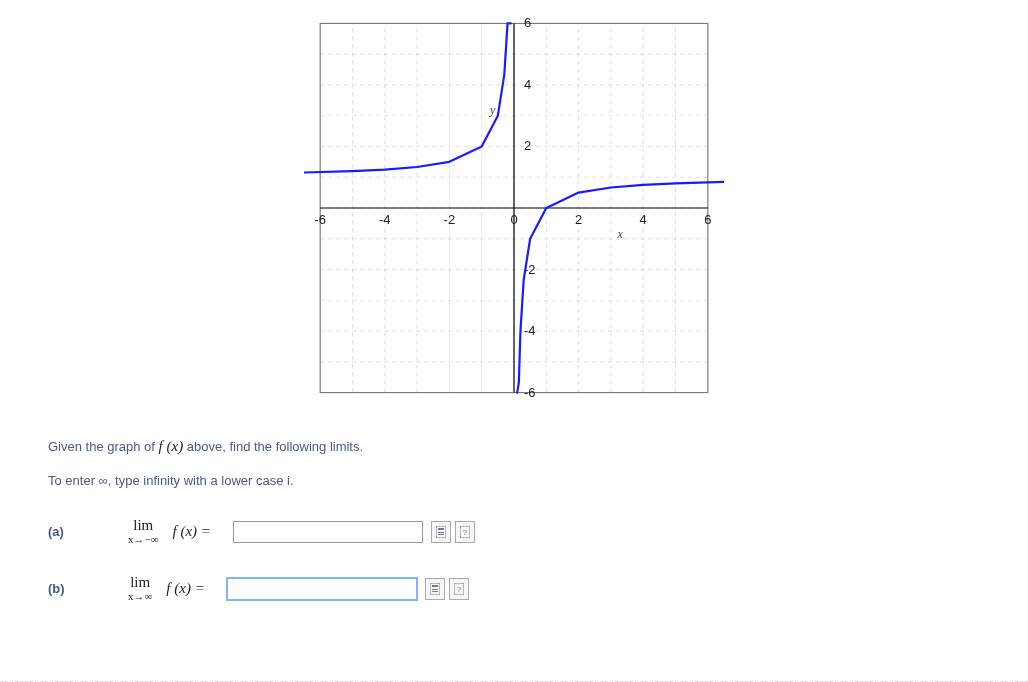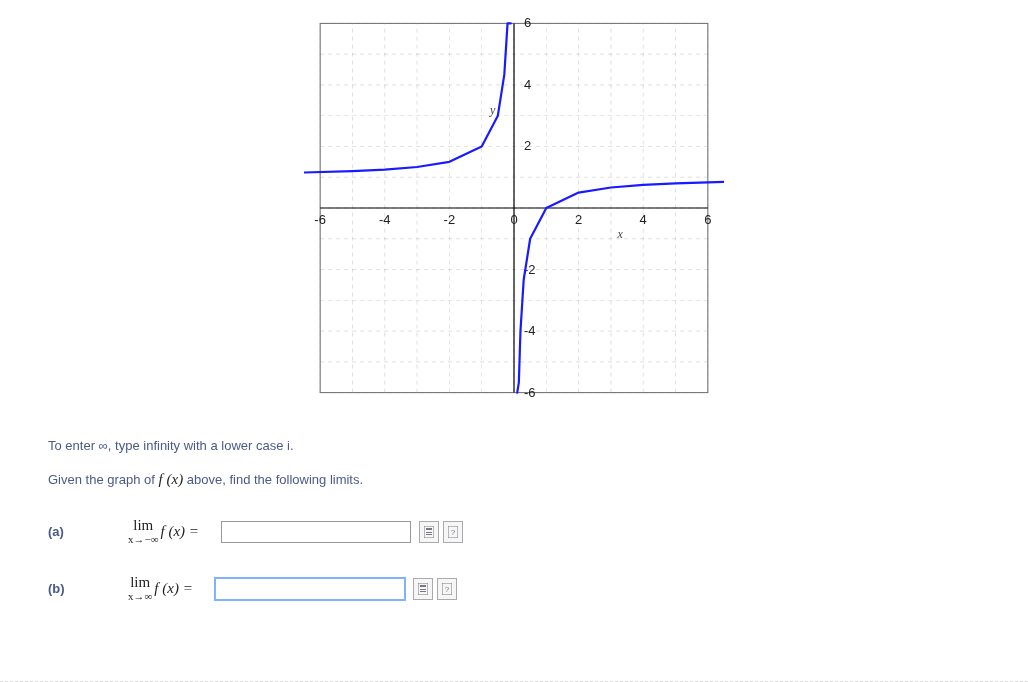--- a/index.html
+++ b/index.html
@@ -44,21 +44,21 @@
     width: 80px;
     font-weight: bold;
   }
   .lim-block {
     display: inline-flex;
     flex-direction: column;
     align-items: center;
     font-family: "Times New Roman", serif;
     font-size: 15px;
     line-height: 1;
-    margin-right: 2px;
+    margin-right: 14px;
     color: #222;
   }
   .lim-block .top { padding-bottom: 1px; }
   .lim-block .bot { font-size: 11px; }
   .fx {
     font-family: "Times New Roman", serif;
     font-style: italic;
     font-size: 15px;
     color: #222;
     margin-right: 22px;
@@ -156,26 +156,26 @@
         <text x="220" y="80.9230769230769" text-anchor="start" class="graph-tick-label">4</text>
         <text x="220" y="19.38461538461536" text-anchor="start" class="graph-tick-label">6</text>
         <text x="313.38461538461536" y="230" class="axis-caption">x</text>
         <text x="186" y="105.69230769230774" class="axis-caption">y</text>
         <path d="M0,164.49230769230772 L48.46153846153847,163.07692307692307 L80.76923076923077,161.53846153846155 L113.07692307692307,158.98461538461538 L145.3846153846154,153.84615384615384 L177.69230769230768,138.46153846153845 L193.84615384615387,107.69230769230774 L200.30769230769232,66.67692307692306 L203.53846153846155,15.384615384615358 L205.15384615384616,15.384615384615358 L206.76923076923077,15.384615384615358 " fill="none" stroke="#1a1aff" stroke-width="2.2" stroke-linecap="round" stroke-linejoin="round"></path>
         <path d="M213.23076923076923,384.61538461538464 L214.84615384615387,374.36923076923074 L216.46153846153848,323.0769230769231 L219.6923076923077,271.7846153846154 L226.15384615384613,230.76923076923077 L242.3076923076923,200 L274.61538461538464,184.6153846153846 L306.9230769230769,179.4769230769231 L339.2307692307692,176.9230769230769 L371.53846153846155,175.3846153846154 L420,173.9692307692308 " fill="none" stroke="#1a1aff" stroke-width="2.2" stroke-linecap="round" stroke-linejoin="round"></path>
       </svg>
   </div>
 
   <div class="instructions">
-    <p>To enter ∞, type infinity with a lower case i.</p>
     <p>
       <span>Given the graph of </span>
       <span class="fx" style="margin-right:0">f (x)</span>
       <span> above, find the following limits.</span>
     </p>
+    <p>To enter ∞, type infinity with a lower case i.</p>
   </div>
 
   <div class="question-row">
     <span class="part-label">(a)</span>
     <span class="lim-block">
       <span class="top">lim</span>
       <span class="bot">x→−∞</span>
     </span>
     <span class="fx">f (x) =</span>
     <input type="text" class="answer-input" value="" style="">

